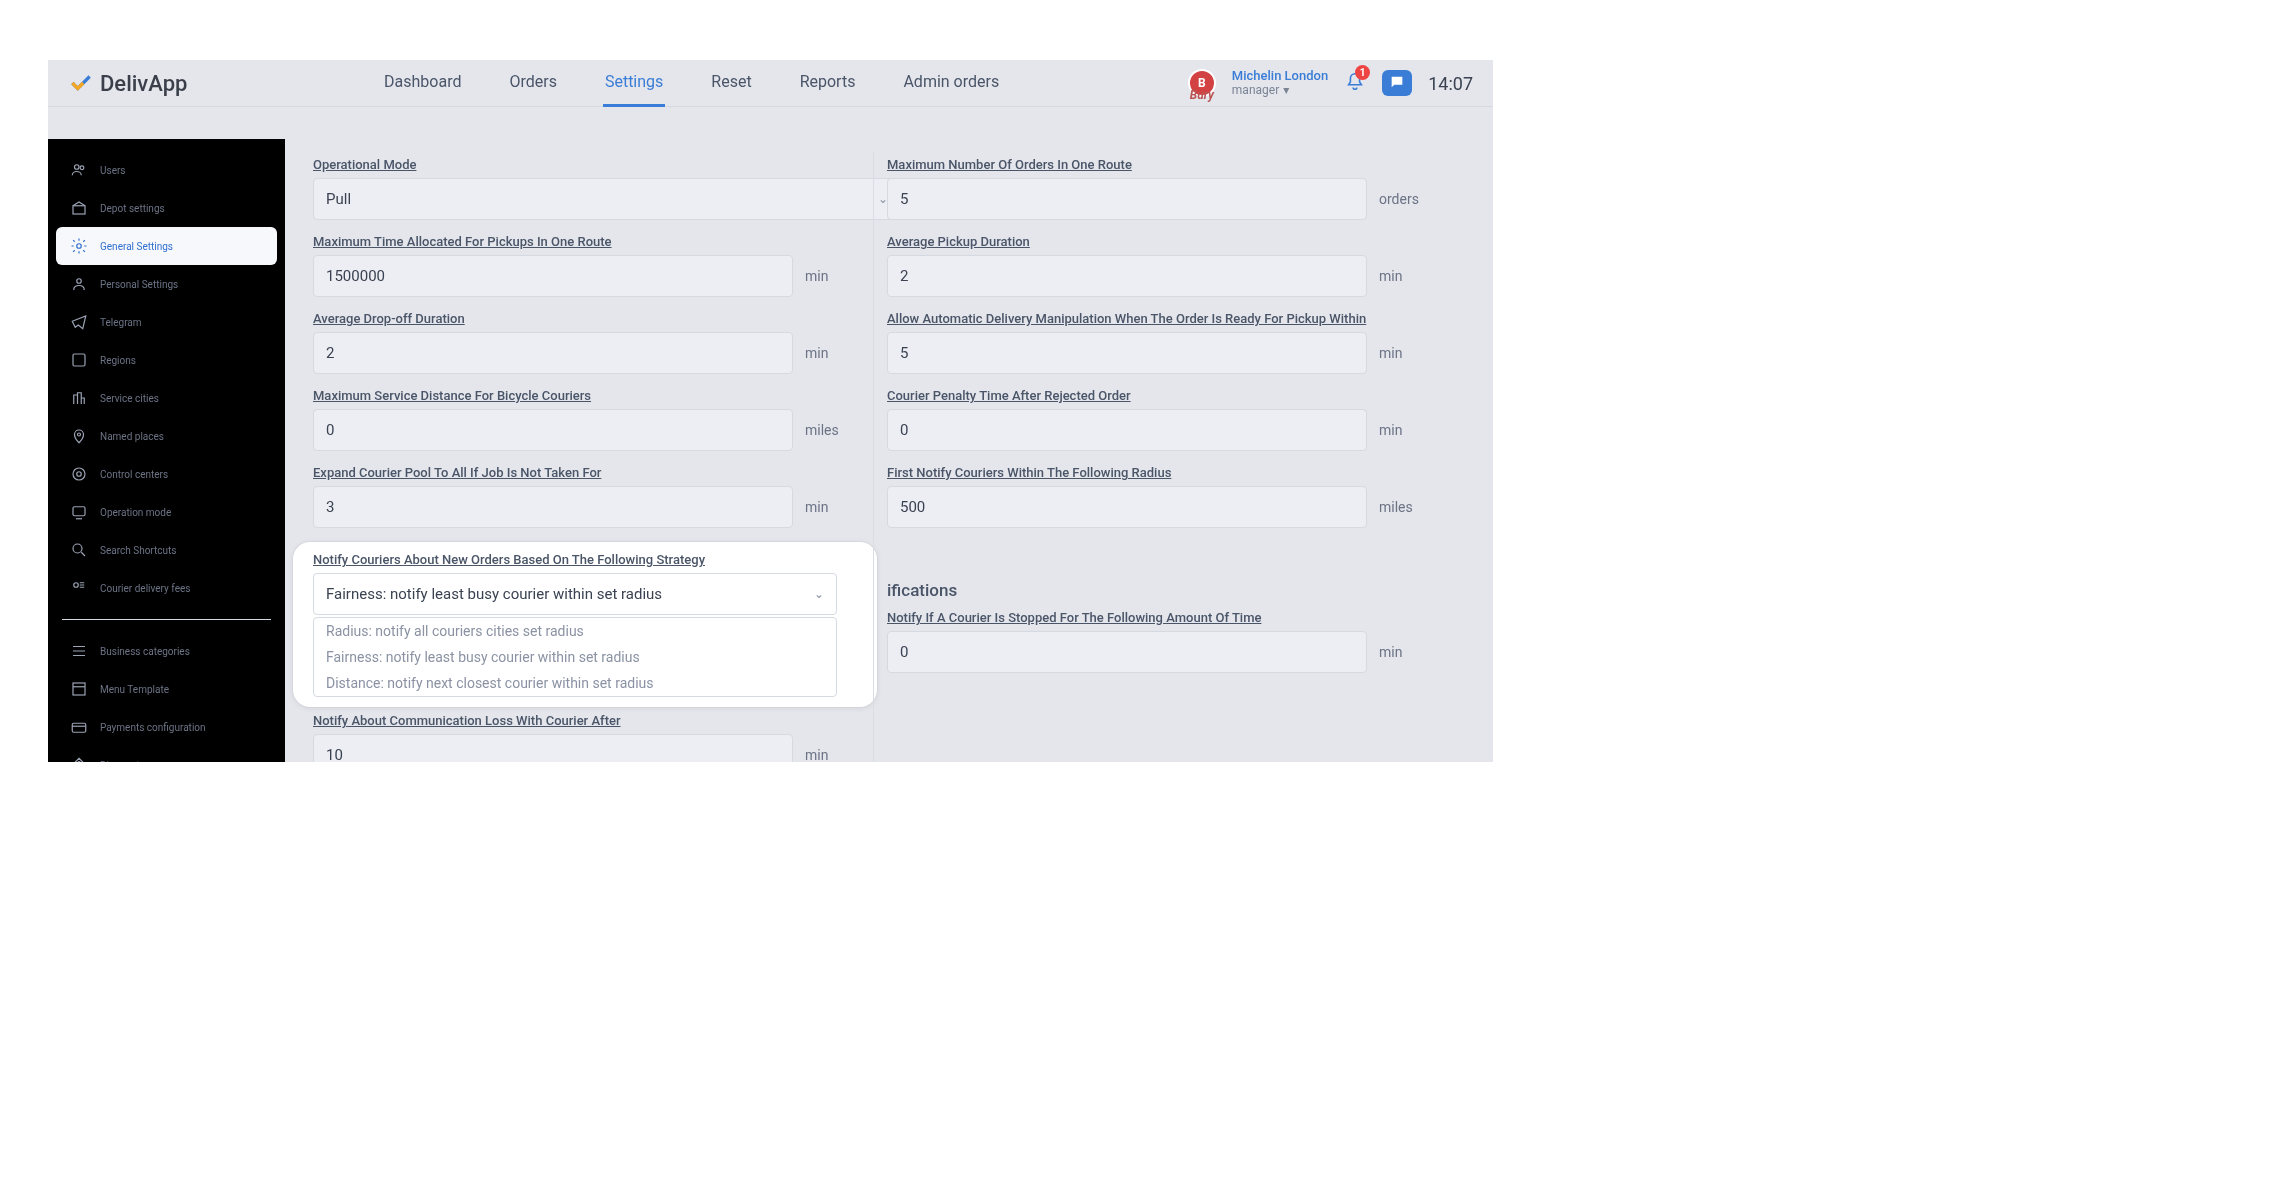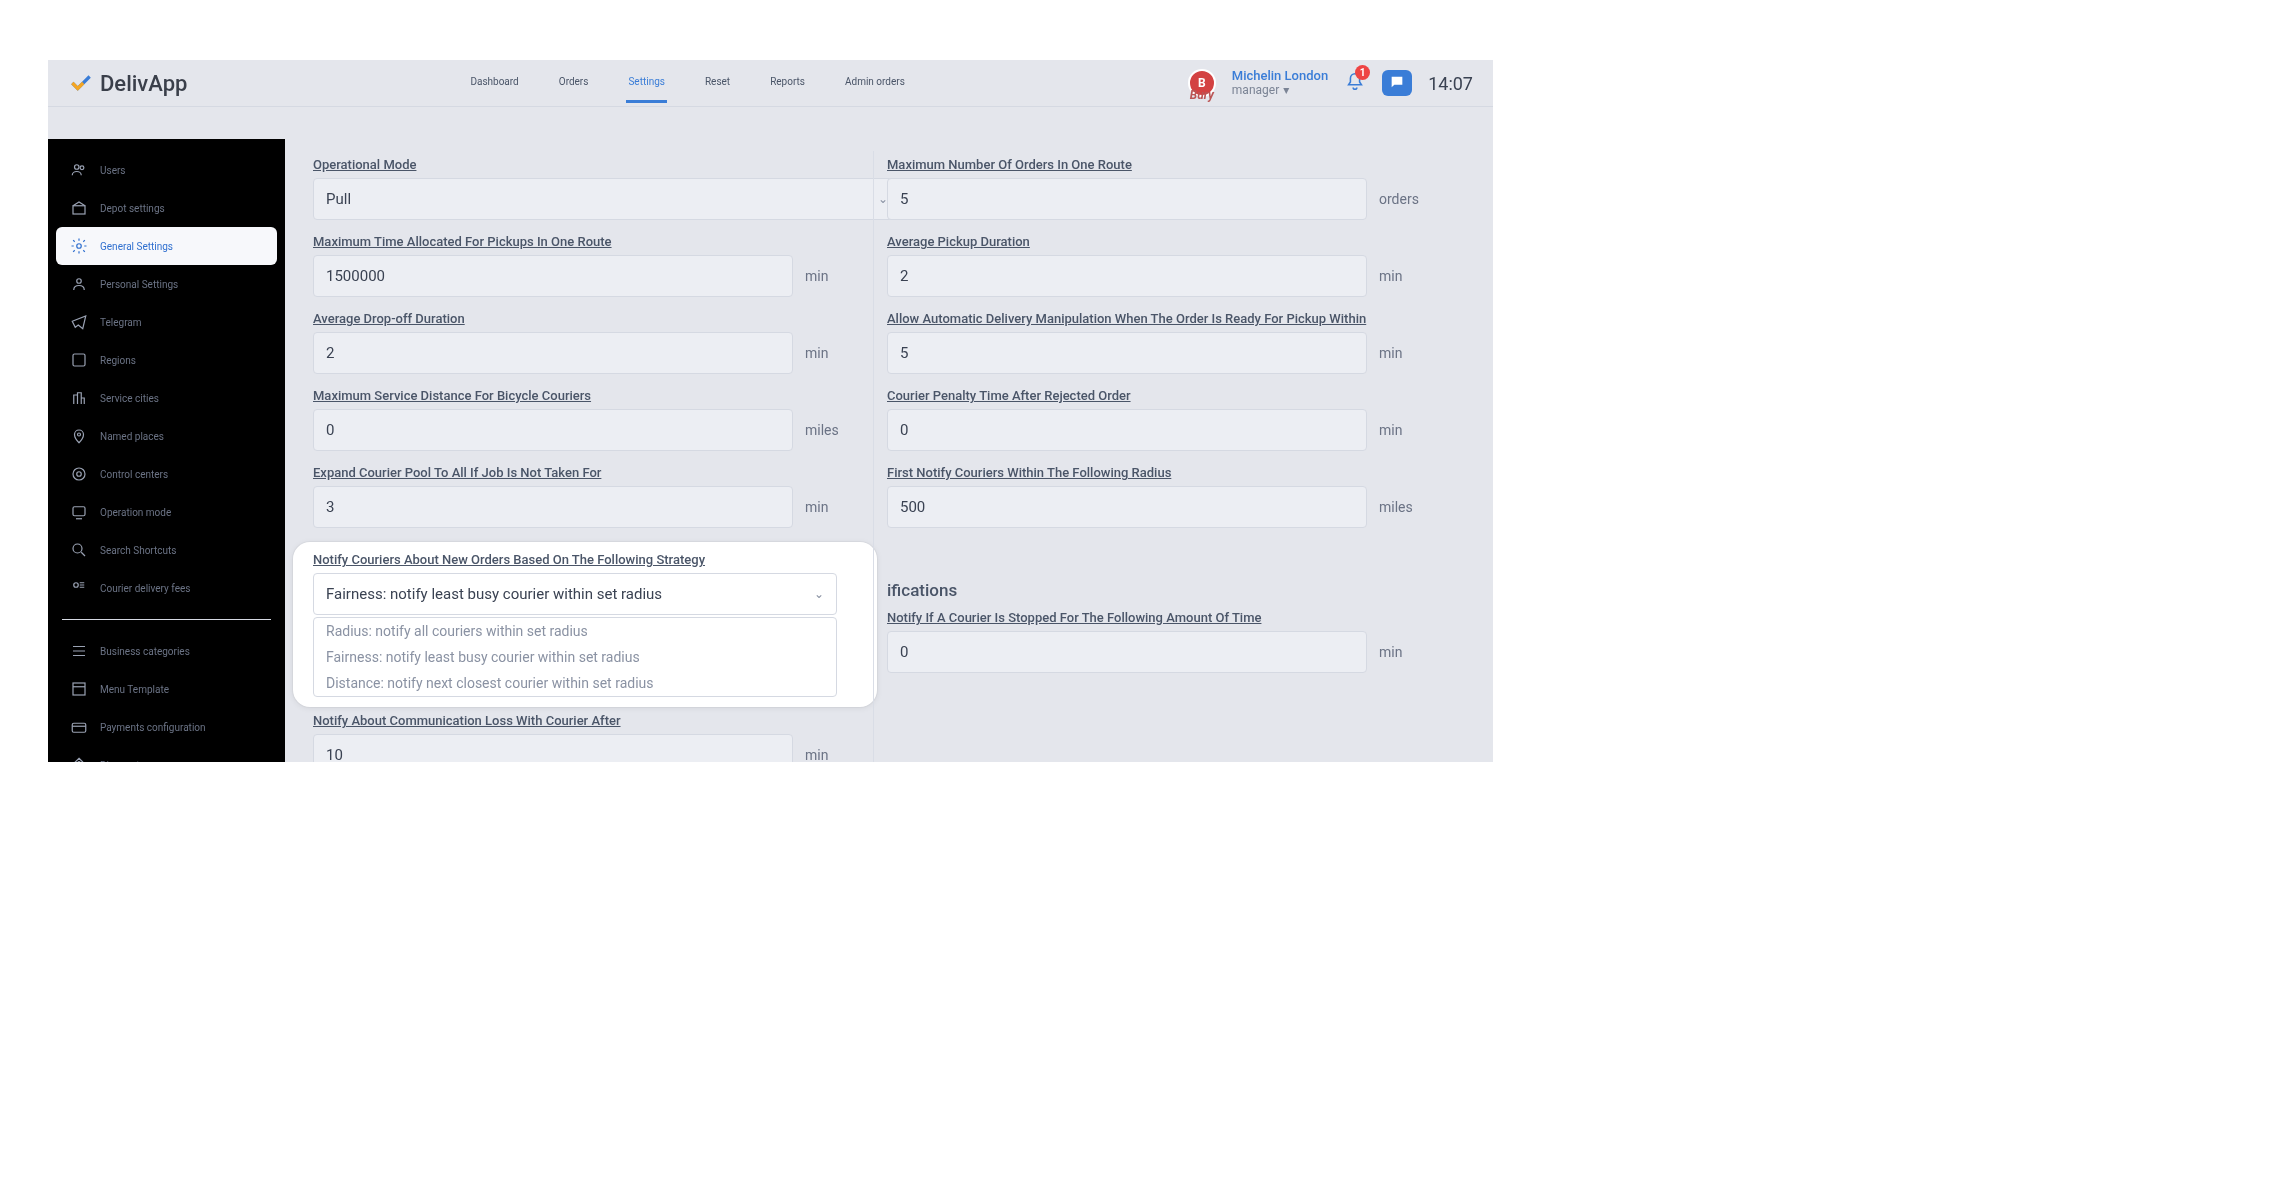--- a/index.html
+++ b/index.html
@@ -30,22 +30,23 @@
     }
     .logo-wrap{ display:flex; align-items:center; gap:6px; }
     .logo-mark svg{ display:block; }
     .logo-text{
       font-size:22px; font-weight:500; color:#3a3f4a;
     }
     .top-nav{
       display:flex; gap:36px; margin:0 auto;
     }
     .top-nav .nav-item{
-      font-size:10px; color:#4a5568; cursor:pointer;
+      font-size:16px; color:#4a5568; cursor:pointer;
       padding:13px 2px;
+      margin-left:8px;
     }
     .top-nav .nav-item.active{
       color:#3a7dd7; border-bottom:3px solid #3a7dd7;
     }
     .top-right{ display:flex; align-items:center; gap:16px; }
     .avatar-circle{
       width:28px;height:28px;border-radius:50%;
       background:#d34242;display:flex;align-items:center;justify-content:center;
       color:#fff;font-size:12px;font-weight:bold;border:2px solid #fff;
       position:relative;
@@ -412,21 +413,21 @@
           </div>
 
           <div class="highlight-zone">
             <div class="form-field" style="margin-bottom:0">
               <div class="field-label">Notify Couriers About New Orders Based On The Following Strategy</div>
               <div class="select-box" style="width:524px">
                 <span>Fairness: notify least busy courier within set radius</span>
                 <span class="chev">⌄</span>
               </div>
               <div class="dropdown-options" style="width:524px">
-                <div class="opt">Radius: notify all couriers within set radius</div>
+                <div class="opt">Radius: notify all couriers cities set radius</div>
                 <div class="opt">Fairness: notify least busy courier within set radius</div>
                 <div class="opt">Distance: notify next closest courier within set radius</div>
               </div>
             </div>
           </div>
 
           <div class="form-field" style="margin-top:6px">
             <div class="field-label">Notify About Communication Loss With Courier After</div>
             <div class="field-row">
               <input class="input-box" style="width: 480px; flex: 0 0 480px;" value="10">

